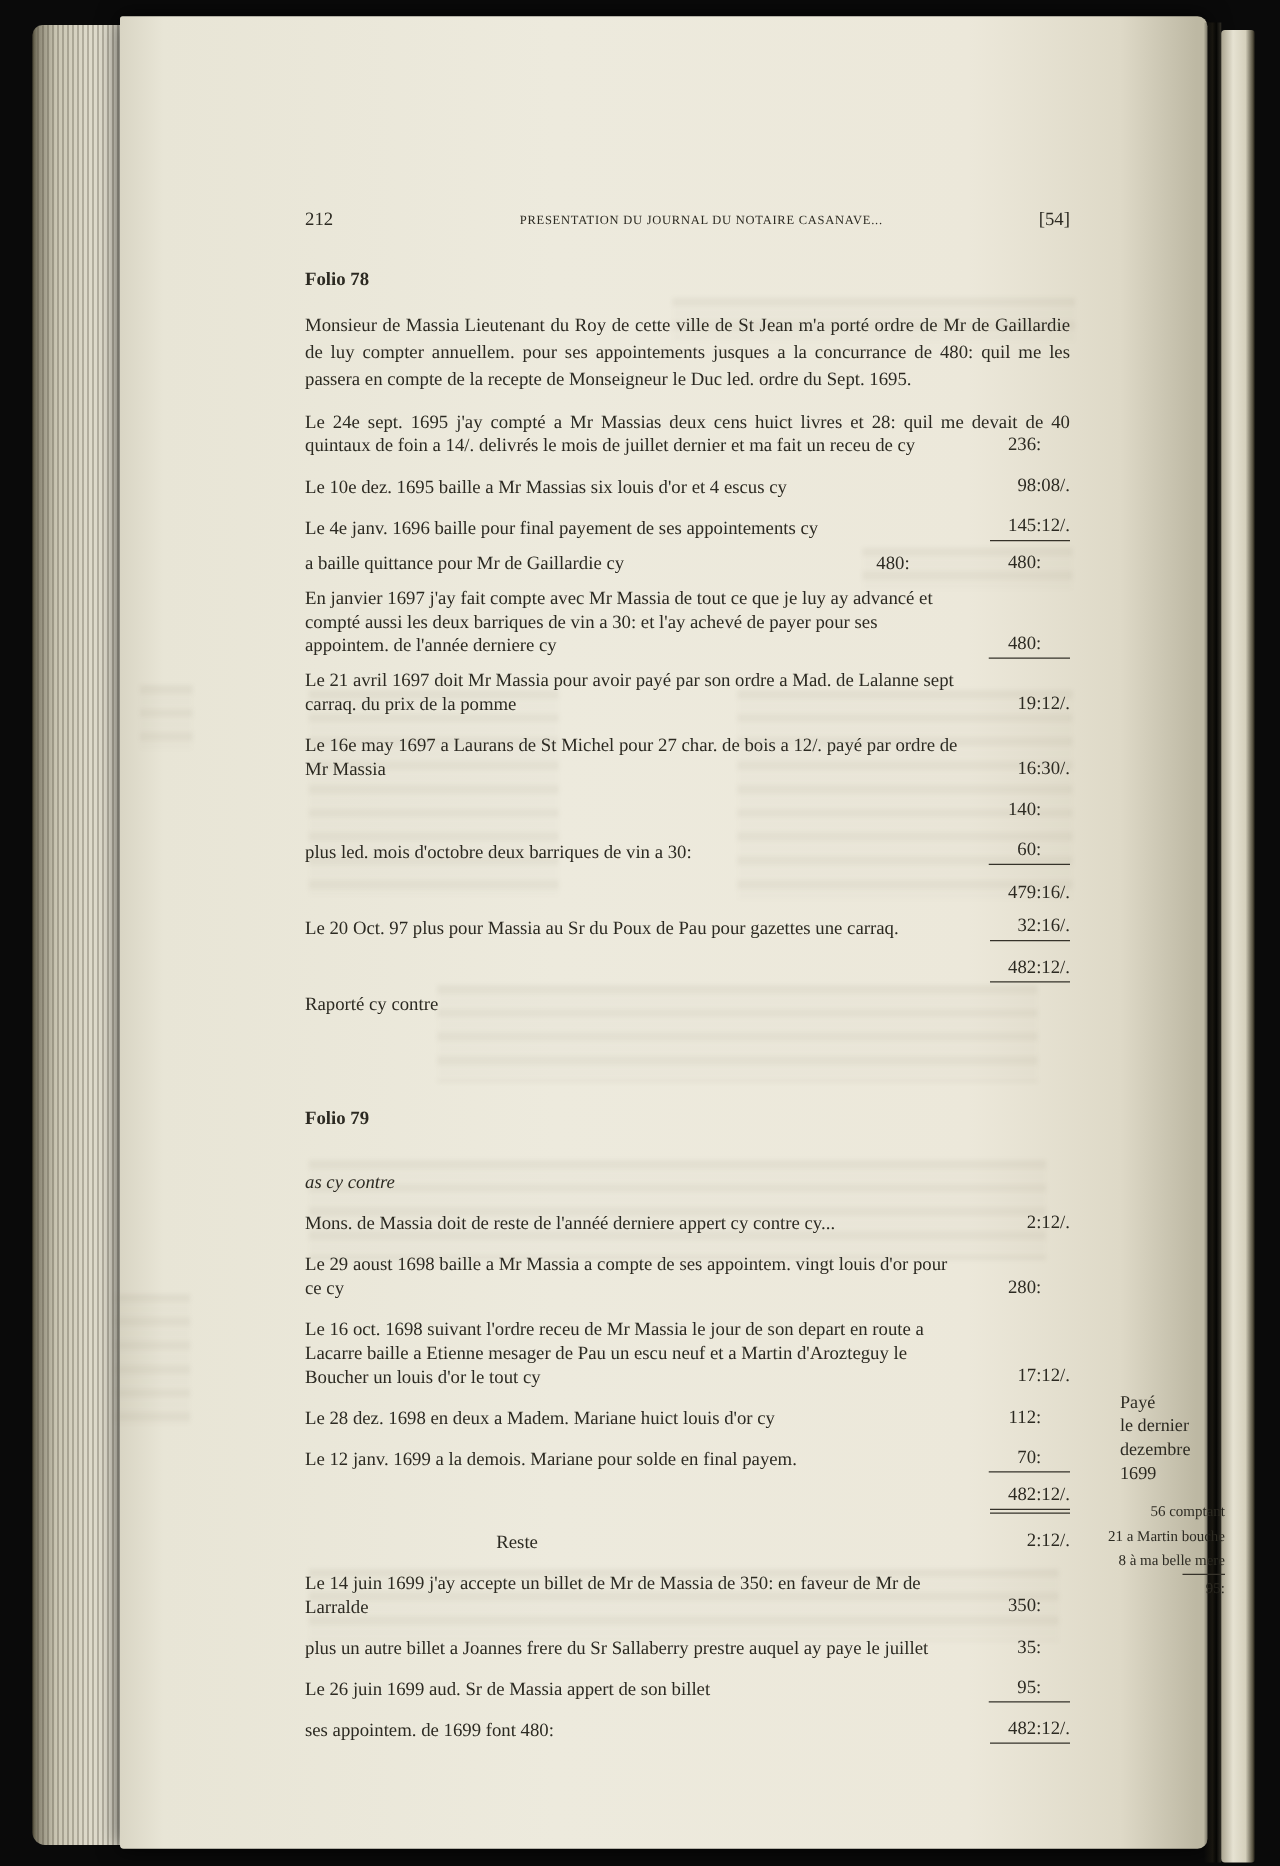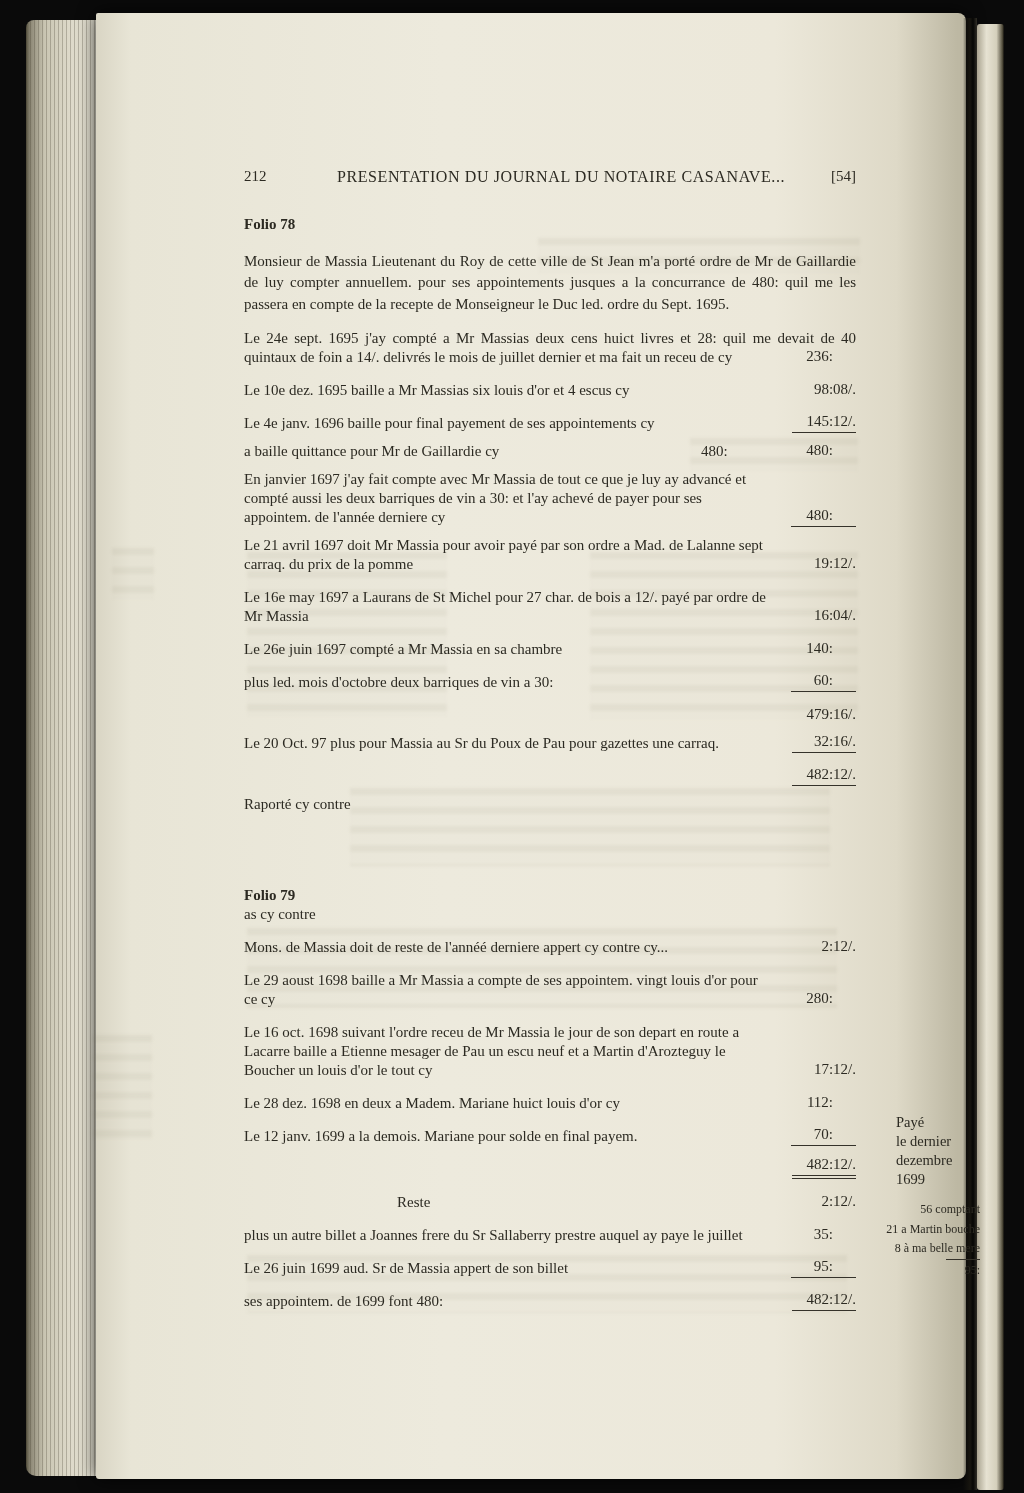--- a/index.html
+++ b/index.html
@@ -51,27 +51,27 @@
       rgba(118,110,86,.03) 7px, rgba(118,110,86,.03) 19px);
   }
 
   
   .content {
     position:absolute; left:244px; top:167px; width:612px; z-index:5;
     font-size:15px; line-height:19px;
   }
   .header-row { display:flex; align-items:flex-start; }
   .pagenum { width:70px; }
-  .running-title { flex:1; text-align:center; letter-spacing:.6px; font-size:16px; }
+  .running-title { flex:1; text-align:center; letter-spacing:.6px; font-size:10px; }
   .bracket { width:48px; text-align:right; }
 
   .folio-heading { text-align:left; font-weight:bold; margin-top:29px; }
   #folio79-heading { margin-top:72px; }
   .intro { text-align:justify; line-height:21.4px; margin-top:17px; }
-  .lead { margin-top:0; }
+  .lead { margin-top:32px;font-style:italic; }
   .entries { margin-top:10px; }
 
   .entry { position:relative; min-height:19px;margin-top:14px; }
   .entry.gap { margin-top:9px; }
   .etext { width:524px; min-height:19px; }
   .entry.wide .etext { width:612px; text-align:justify; }
   .entry.indent .etext { padding-left:153px; }
   .eamt {
     position:absolute; right:0; bottom:0; min-width:64px;
     text-align:right; padding-bottom:1px;
@@ -148,24 +148,23 @@
         <div class="entry gap">
           <div class="etext">En janvier 1697 j'ay fait compte avec Mr Massia de tout ce que je luy ay advancé et compté aussi les deux barriques de vin a 30: et l'ay achevé de payer pour ses appointem. de l'année derniere cy</div>
           <div class="eamt no-frac rule1">480:</div>
         </div>
         <div class="entry gap">
           <div class="etext">Le 21 avril 1697 doit Mr Massia pour avoir payé par son ordre a Mad. de Lalanne sept carraq. du prix de la pomme</div>
           <div class="eamt">19:12/.</div>
         </div>
         <div class="entry">
           <div class="etext">Le 16e may 1697 a Laurans de St Michel pour 27 char. de bois a 12/. payé par ordre de Mr Massia</div>
-          <div class="eamt">16:04/.</div>
-        </div>
-        <div class="entry">
-          <div class="etext">Le 26e juin 1697 compté a Mr Massia en sa chambre</div>
+          <div class="eamt">16:30/.</div>
+        </div>
+        <div class="entry">
           <div class="eamt no-frac">140:</div>
         </div>
         <div class="entry">
           <div class="etext">plus led. mois d'octobre deux barriques de vin a 30:</div>
           <div class="eamt no-frac rule1">60:</div>
         </div>
         <div class="entry">
           <div class="etext"></div>
           <div class="eamt">479:16/.</div>
         </div>
@@ -206,20 +205,24 @@
           <div class="etext">Le 12 janv. 1699 a la demois. Mariane pour solde en final payem.</div>
           <div class="eamt no-frac rule1">70:</div>
         </div>
         <div class="entry">
           <div class="etext"></div>
           <div class="eamt rule2">482:12/.</div>
         </div>
         <div class="entry indent">
           <div class="etext">Reste</div>
           <div class="eamt">2:12/.</div>
+        </div>
+        <div class="entry">
+          <div class="etext">Le 14 juin 1699 j'ay accepte un billet de Mr de Massia de 350: en faveur de Mr de Larralde</div>
+          <div class="eamt no-frac">350:</div>
         </div>
         <div class="entry">
           <div class="etext">plus un autre billet a Joannes frere du Sr Sallaberry prestre auquel ay paye le juillet</div>
           <div class="eamt no-frac">35:</div>
         </div>
         <div class="entry">
           <div class="etext">Le 26 juin 1699 aud. Sr de Massia appert de son billet</div>
           <div class="eamt no-frac rule1">95:</div>
         </div>
         <div class="entry">

